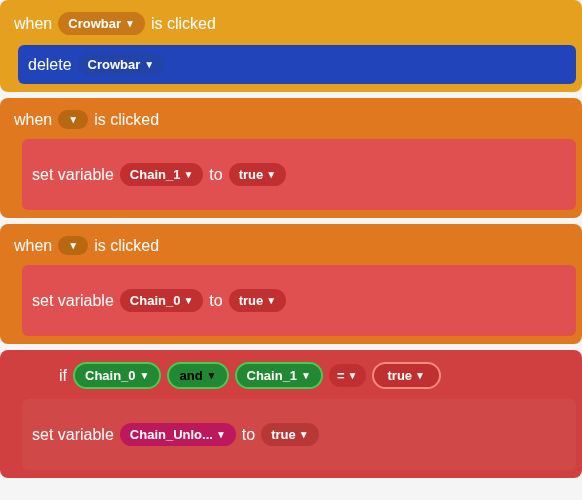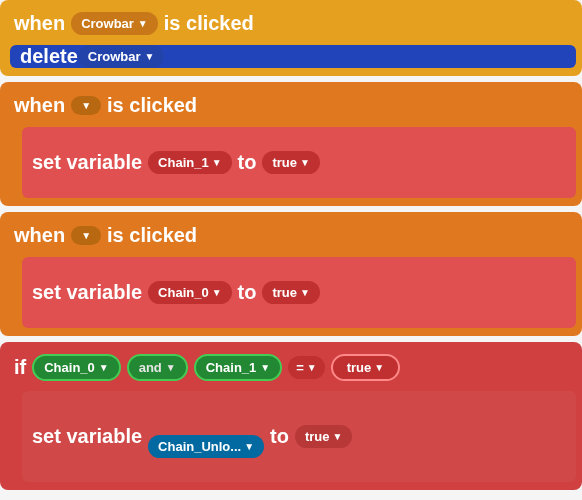--- a/index.html
+++ b/index.html
@@ -52,22 +52,22 @@
 
     .when-row {
       display: flex;
       align-items: center;
       gap: 6px;
       padding: 6px 8px;
     }
 
     .label-white {
       color: white;
-      font-size: 20px;
-      font-weight: bold;
+      font-size: 16px;
+      font-weight: normal;
     }
 
     .dropdown-pill {
       background: #c87818;
       border-radius: 20px;
       padding: 4px 10px;
       color: white;
       font-size: 13px;
       font-weight: bold;
       display: flex;
@@ -100,21 +100,21 @@
       align-items: center;
       gap: 4px;
       cursor: pointer;
       border: 2.5px solid #44cc55;
     }
 
     .dropdown-pill-and {
       background: #228833;
       border-radius: 20px;
       padding: 4px 10px;
-      color: #e5e5e5;
+      color: #000000;
       font-size: 13px;
       font-weight: bold;
       display: flex;
       align-items: center;
       gap: 4px;
       cursor: pointer;
       border: 2.5px solid #44cc55;
     }
 
     .chevron {
@@ -153,32 +153,34 @@
       font-weight: bold;
       cursor: pointer;
       display: flex;
       align-items: center;
       gap: 3px;
     }
 
     .delete-row {
       background: #2244bb;
       border-radius: 6px;
-      padding: 0 10px;
-      display: flex;
-      align-items: center;
-      margin-left: 4px;
+      padding: 8px 10px;
+      display: flex;
+      align-items: center;
+      gap: 6px;
+      margin-left: 12px;
     }
 
     .if-row {
       display: flex;
       align-items: center;
       gap: 6px;
       padding: 6px 8px;
       flex-wrap: wrap;
+      margin-left: 45px;
     }
 
     .eq-pill {
       background: #c03030;
       border-radius: 20px;
       padding: 4px 8px;
       color: white;
       font-size: 13px;
       font-weight: bold;
       cursor: pointer;
@@ -300,21 +302,21 @@
         <span>=</span>
         <span class="chevron">▼</span>
       </div>
       <div class="true-pill-large">
         <span>true</span>
         <span class="chevron">▼</span>
       </div>
     </div>
     <div class="set-variable-row" style="background:#d04848;">
       <span class="label-white">set variable</span>
-      <div class="var-pill-chain-unlocked" style="background:#0369a1;margin-top:20px;">
+      <div class="var-pill-chain-unlocked" style="background:#be185d;">
         <span>Chain_Unlo...</span>
         <span class="chevron">▼</span>
       </div>
       <span class="label-white">to</span>
       <div class="val-pill" style="background:#b83838;">
         <span>true</span>
         <span class="chevron">▼</span>
       </div>
     </div>
   </div>

